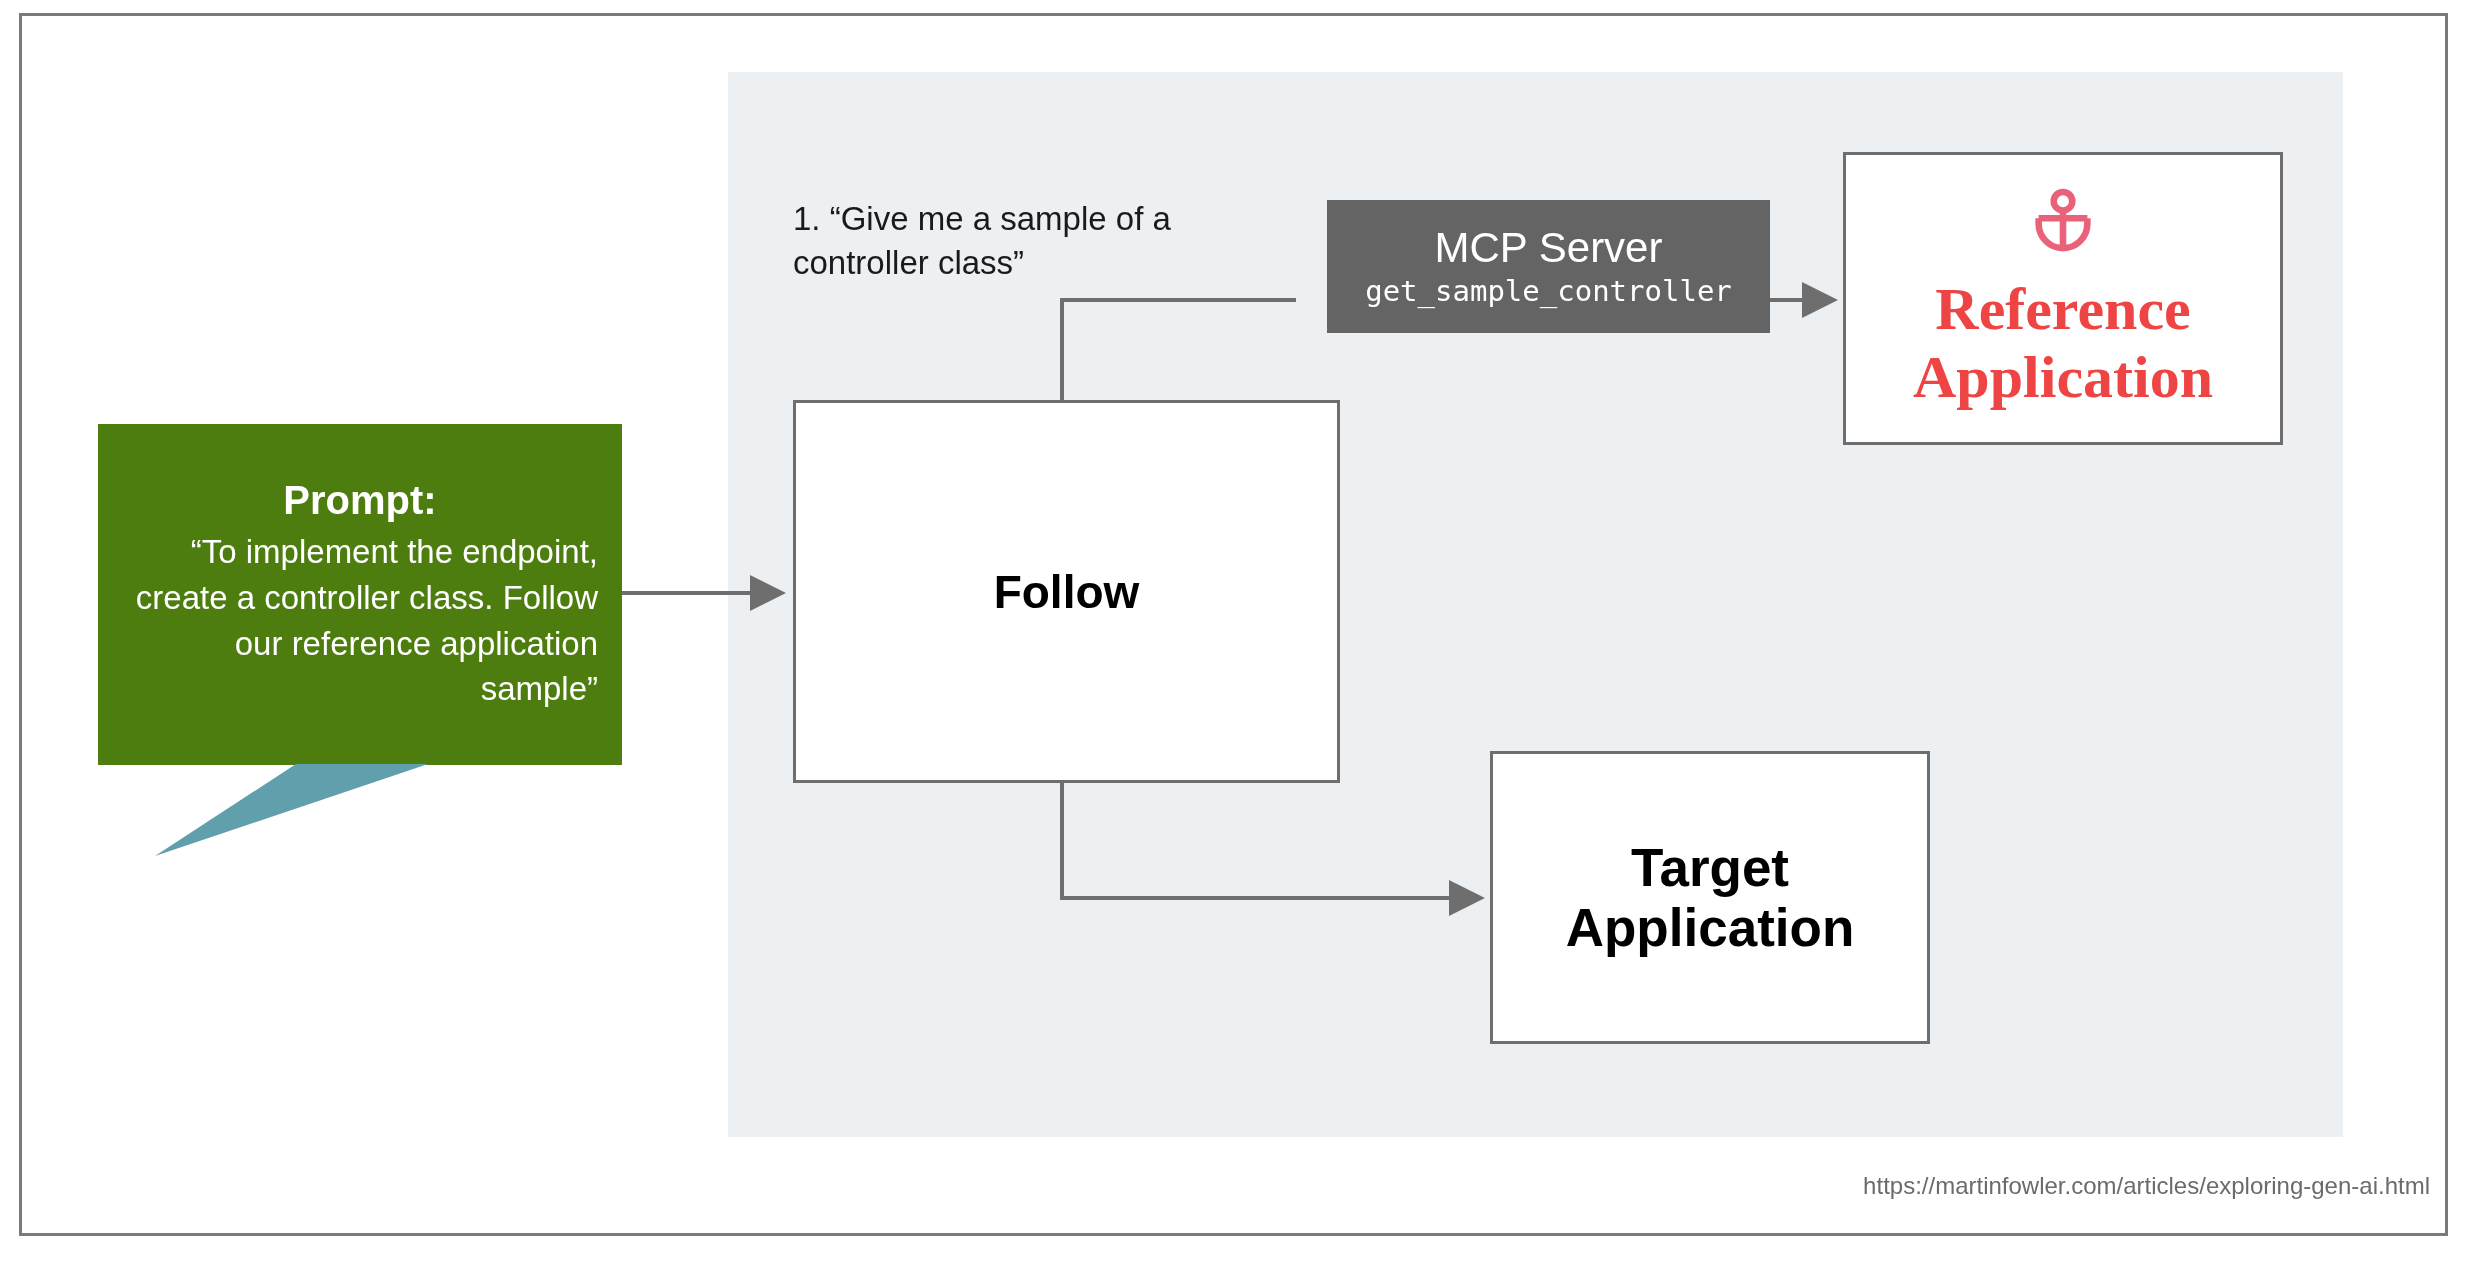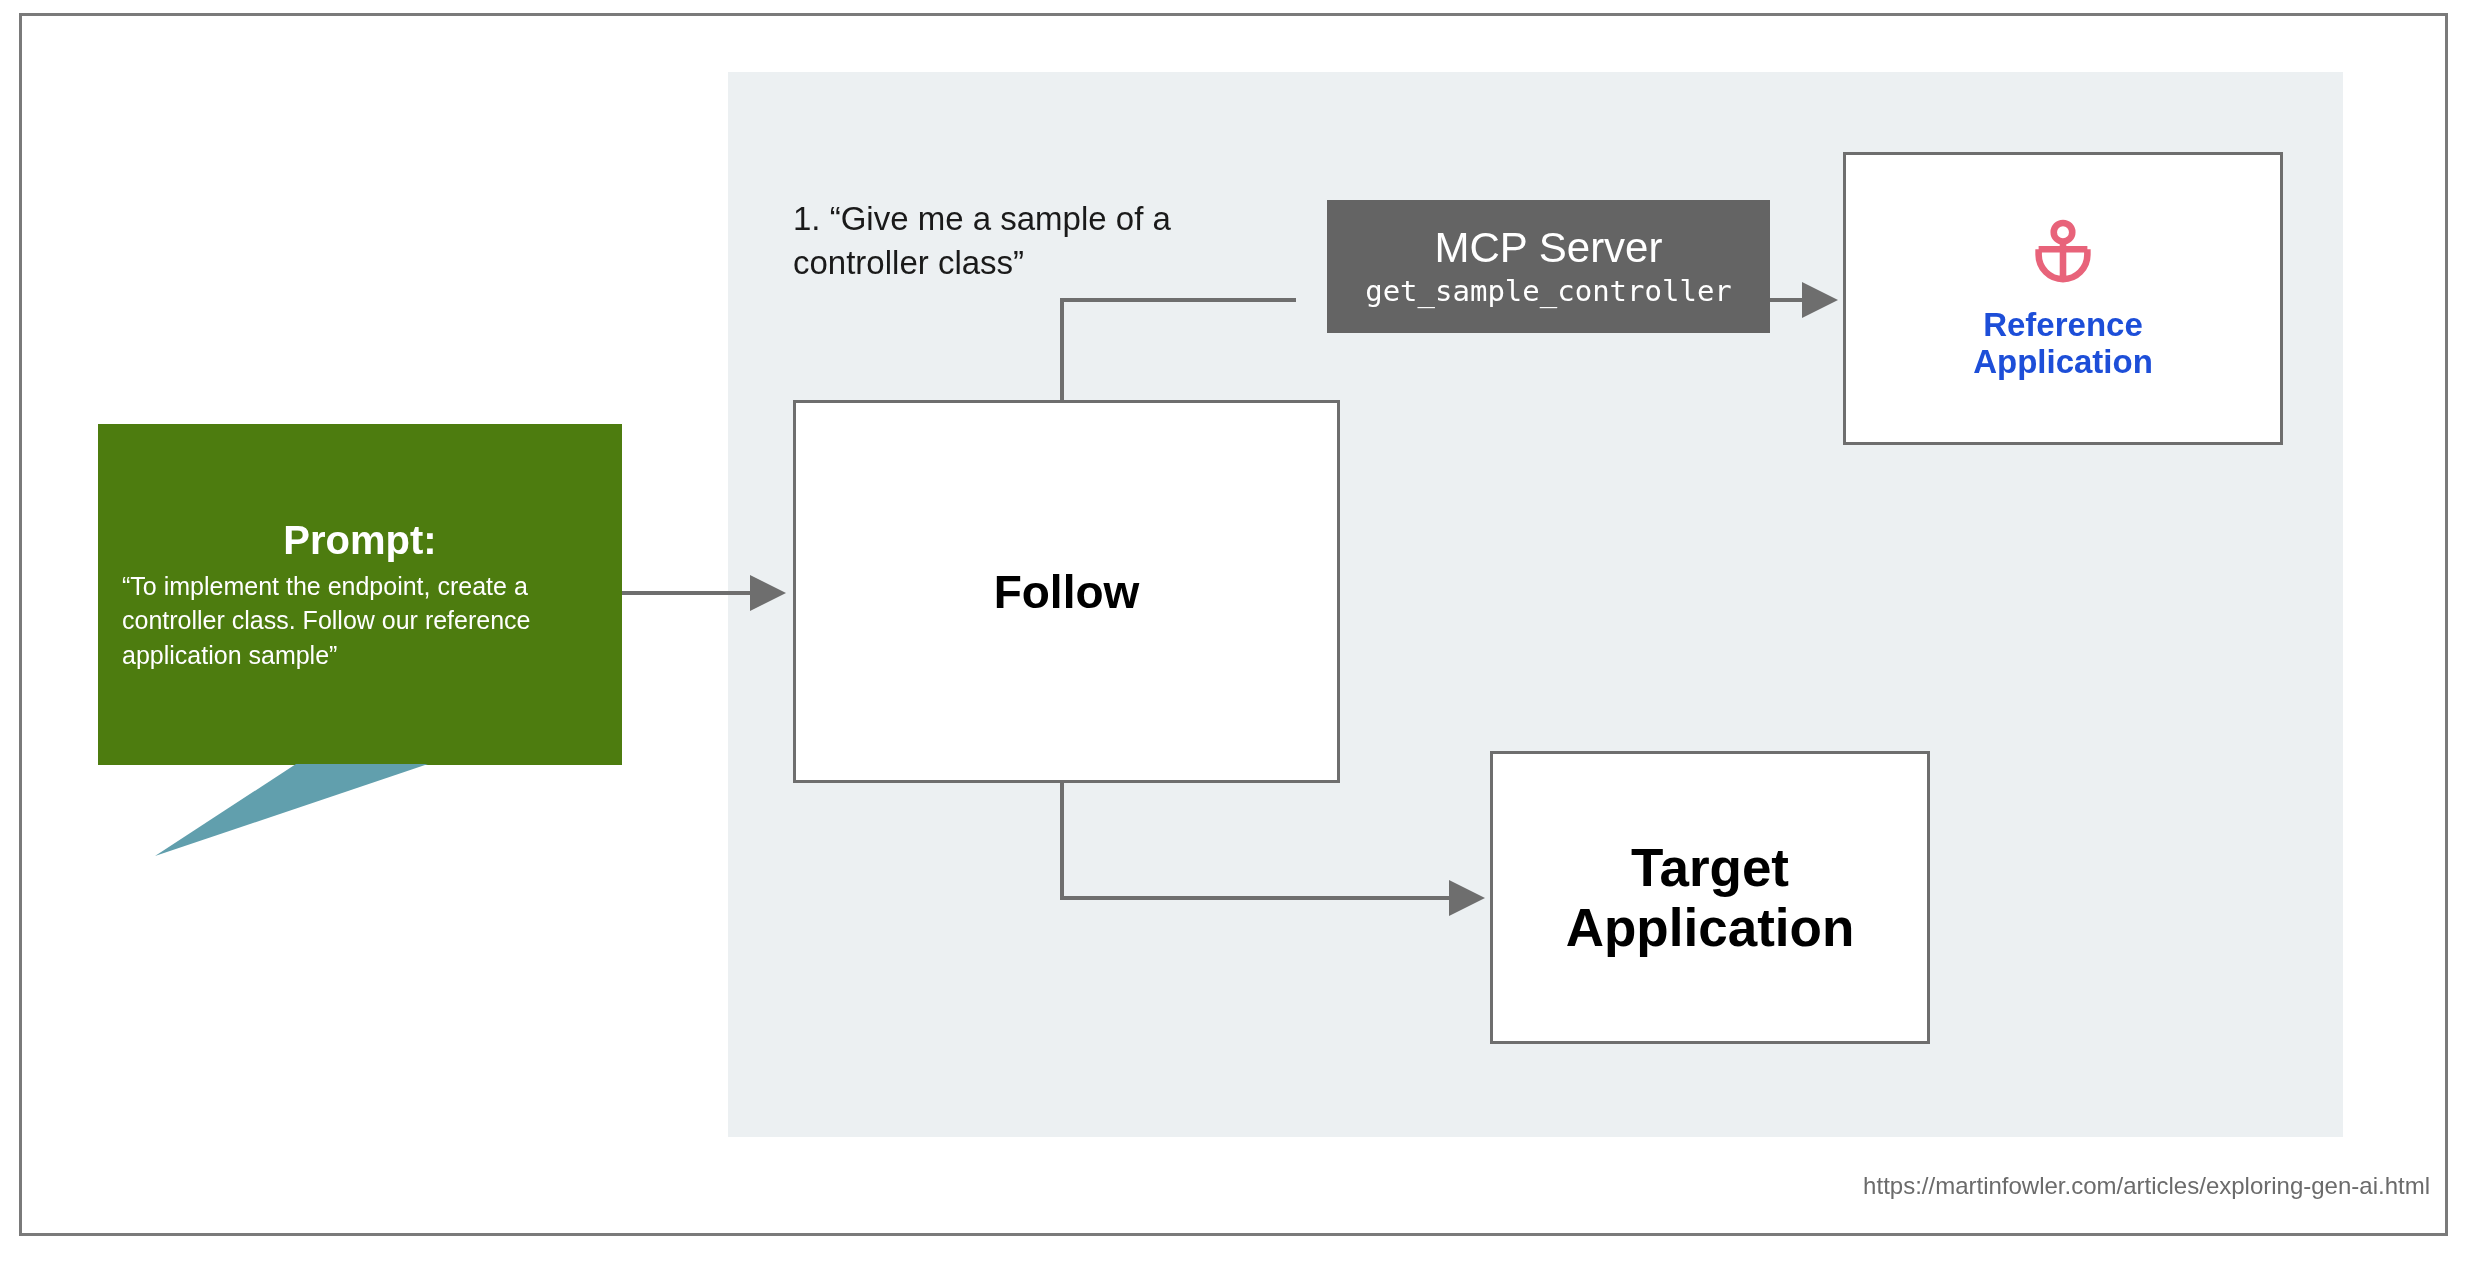--- a/index.html
+++ b/index.html
@@ -67,23 +67,23 @@
     padding: 0 24px;
   }
   #prompt-callout .prompt-title {
     font-size: 40px;
     font-weight: bold;
     line-height: 1.15;
     margin-bottom: 6px;
     text-align: center;
   }
   #prompt-callout .prompt-body {
-    font-size: 25px;
+    font-size: 33px;
     line-height: 1.38;
-    text-align: left;
+    text-align: right;
     font-weight: normal;
   }
   #prompt-tail {
     position: absolute;
     left: 98px;
     top: 764px;
     width: 330px;
     height: 92px;
   }
 
@@ -143,24 +143,25 @@
   }
 
   #reference-box {
     left: 1843px;
     top: 152px;
     width: 440px;
     height: 293px;
     z-index: 3;
   }
   #reference-box .node-label {
-    font-size: 33px;
-    font-weight: bold;
-    color: #1d4ed8;
+    font-size: 60px;
+    font-weight: bold;
+    color: #ef4444;
     line-height: 1.12;
+    font-family: Liberation Serif, serif;
   }
   #anchor-icon {
     margin-bottom: 12px;
     line-height: 0;
   }
 
   #target-box {
     left: 1490px;
     top: 751px;
     width: 440px;

